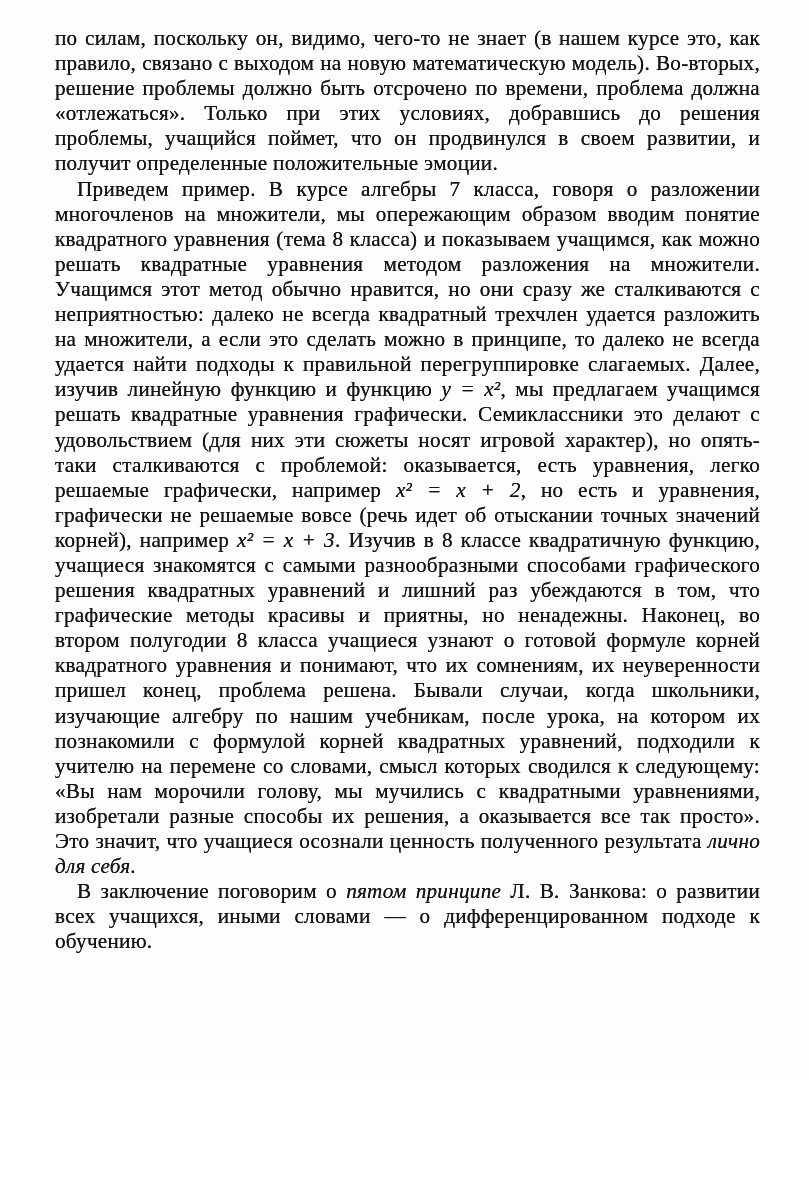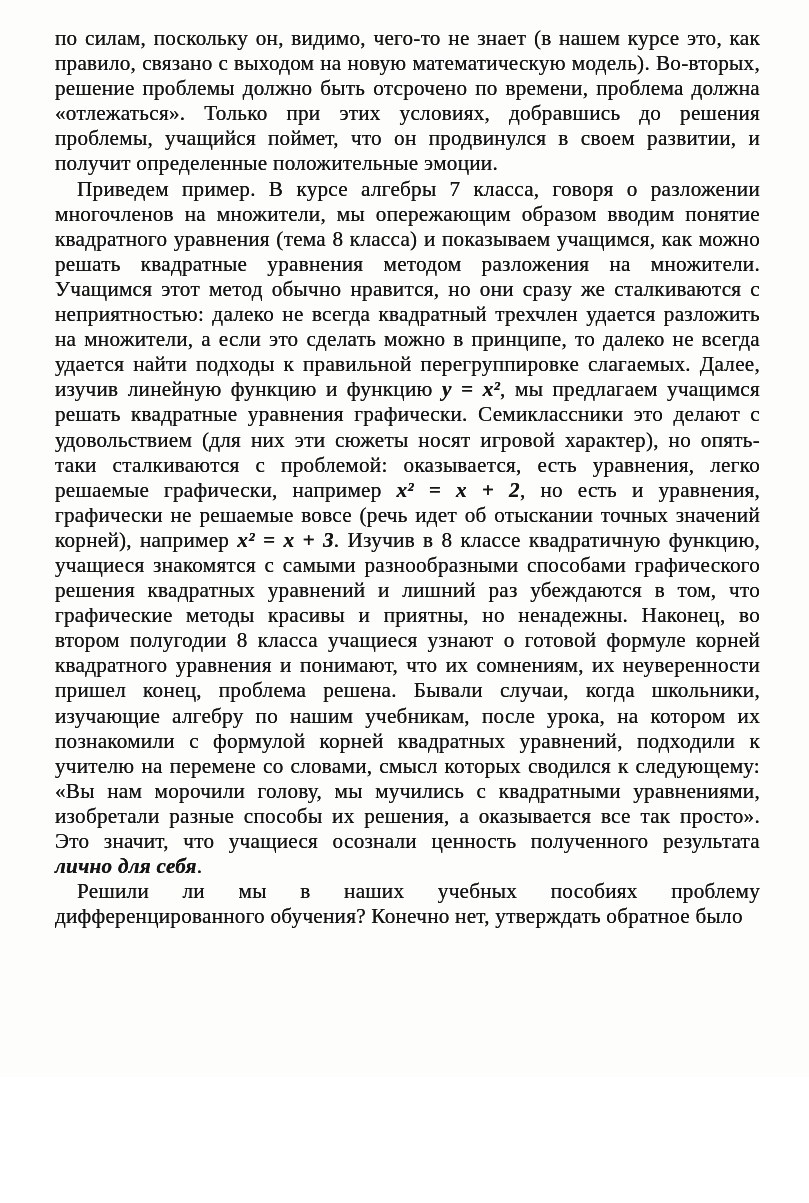--- a/index.html
+++ b/index.html
@@ -29,21 +29,20 @@
   }
   .para {
     margin: 0;
     padding: 0;
   }
   .para.indent {
     text-indent: 22px;
   }
   .seg-italic {
     font-style: italic;
-    font-weight: bold;
   }
   .page-number {
     position: absolute;
     left: 61px;
     top: 1118px;
     font-size: 19px;
     font-weight: bold;
     color: #151515;
     text-shadow: 0 0 0.35px #1a1a1a;
   }
@@ -59,17 +58,17 @@
     padding: 1px 8px 2px 17px;
   }
 </style>
 </head>
 <body>
 
 <div class="page">
   <div class="text-block" id="text-block">
       <p class="para"><span>по силам, поскольку он, видимо, чего-то не знает (в нашем курсе это, как правило, связано с выходом на новую математическую модель). Во-вторых, решение проблемы должно быть отсрочено по времени, проблема должна «отлежаться». Только при этих условиях, добравшись до решения проблемы, учащийся поймет, что он продвинулся в своем развитии, и получит определенные положительные эмоции.</span></p>
       <p class="para indent"><span>Приведем пример. В курсе алгебры 7 класса, говоря о разложении многочленов на множители, мы опережающим образом вводим понятие квадратного уравнения (тема 8 класса) и показываем учащимся, как можно решать квадратные уравнения методом разложения на множители. Учащимся этот метод обычно нравится, но они сразу же сталкиваются с неприятностью: далеко не всегда квадратный трехчлен удается разложить на множители, а если это сделать можно в принципе, то далеко не всегда удается найти подходы к правильной перегруппировке слагаемых. Далее, изучив линейную функцию и функцию </span><span class="seg-italic">y = x²</span><span>, мы предлагаем учащимся решать квадратные уравнения графически. Семиклассники это делают с удовольствием (для них эти сюжеты носят игровой характер), но опять-таки сталкиваются с проблемой: оказывается, есть уравнения, легко решаемые графически, например </span><span class="seg-italic">x² = x + 2</span><span>, но есть и уравнения, графически не решаемые вовсе (речь идет об отыскании точных значений корней), например </span><span class="seg-italic">x² = x + 3</span><span>. Изучив в 8 классе квадратичную функцию, учащиеся знакомятся с самыми разнообразными способами графического решения квадратных уравнений и лишний раз убеждаются в том, что графические методы красивы и приятны, но ненадежны. Наконец, во втором полугодии 8 класса учащиеся узнают о готовой формуле корней квадратного уравнения и понимают, что их сомнениям, их неуверенности пришел конец, проблема решена. Бывали случаи, когда школьники, изучающие алгебру по нашим учебникам, после урока, на котором их познакомили с формулой корней квадратных уравнений, подходили к учителю на перемене со словами, смысл которых сводился к следующему: «Вы нам морочили голову, мы мучились с квадратными уравнениями, изобретали разные способы их решения, а оказывается все так просто». Это значит, что учащиеся осознали ценность полученного результата </span><span class="seg-italic">лично для себя</span><span>.</span></p>
-      <p class="para indent"><span>Решили ли мы в наших учебных пособиях проблему дифференцированного обучения? Конечно нет, утверждать обратное было</span></p>
+      <p class="para indent"><span>В заключение поговорим о </span><span class="seg-italic">пятом принципе</span><span> Л. В. Занкова: о развитии всех учащихся, иными словами — о дифференцированном подходе к обучению.</span></p>
     </div>
   <div class="page-number">8</div>
   <div class="watermark">http://gdz.wtf</div>
 </div>
 
 </body></html>

